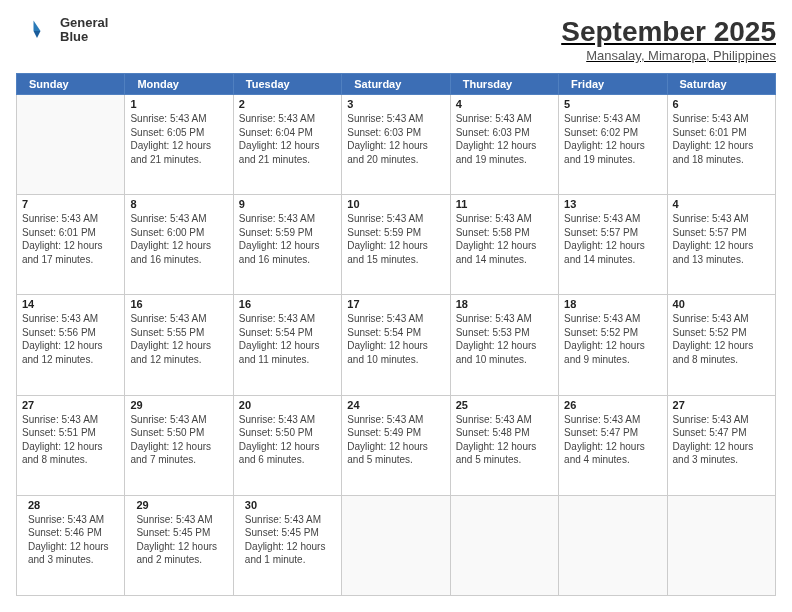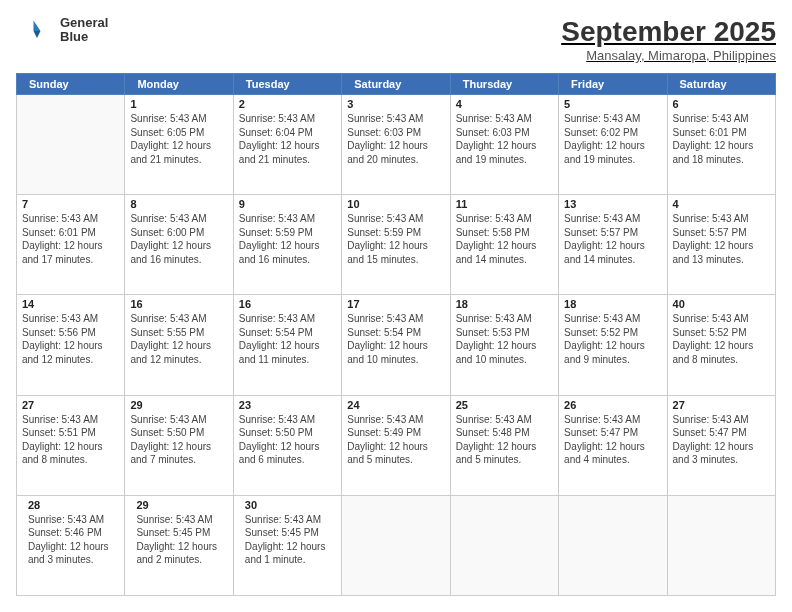--- a/index.html
+++ b/index.html
@@ -292,21 +292,21 @@
 and 8 minutes.</div>
           </td>
           <td>
             <span class="day-num">29</span>
             <div class="day-info" style="white-space: pre-line;">Sunrise: 5:43 AM
 Sunset: 5:50 PM
 Daylight: 12 hours
 and 7 minutes.</div>
           </td>
           <td>
-            <span class="day-num">23</span>
+            <span class="day-num">20</span>
             <div class="day-info" style="white-space: pre-line;">Sunrise: 5:43 AM
 Sunset: 5:50 PM
 Daylight: 12 hours
 and 6 minutes.</div>
           </td>
           <td>
             <span class="day-num">24</span>
             <div class="day-info" style="white-space: pre-line;">Sunrise: 5:43 AM
 Sunset: 5:49 PM
 Daylight: 12 hours

